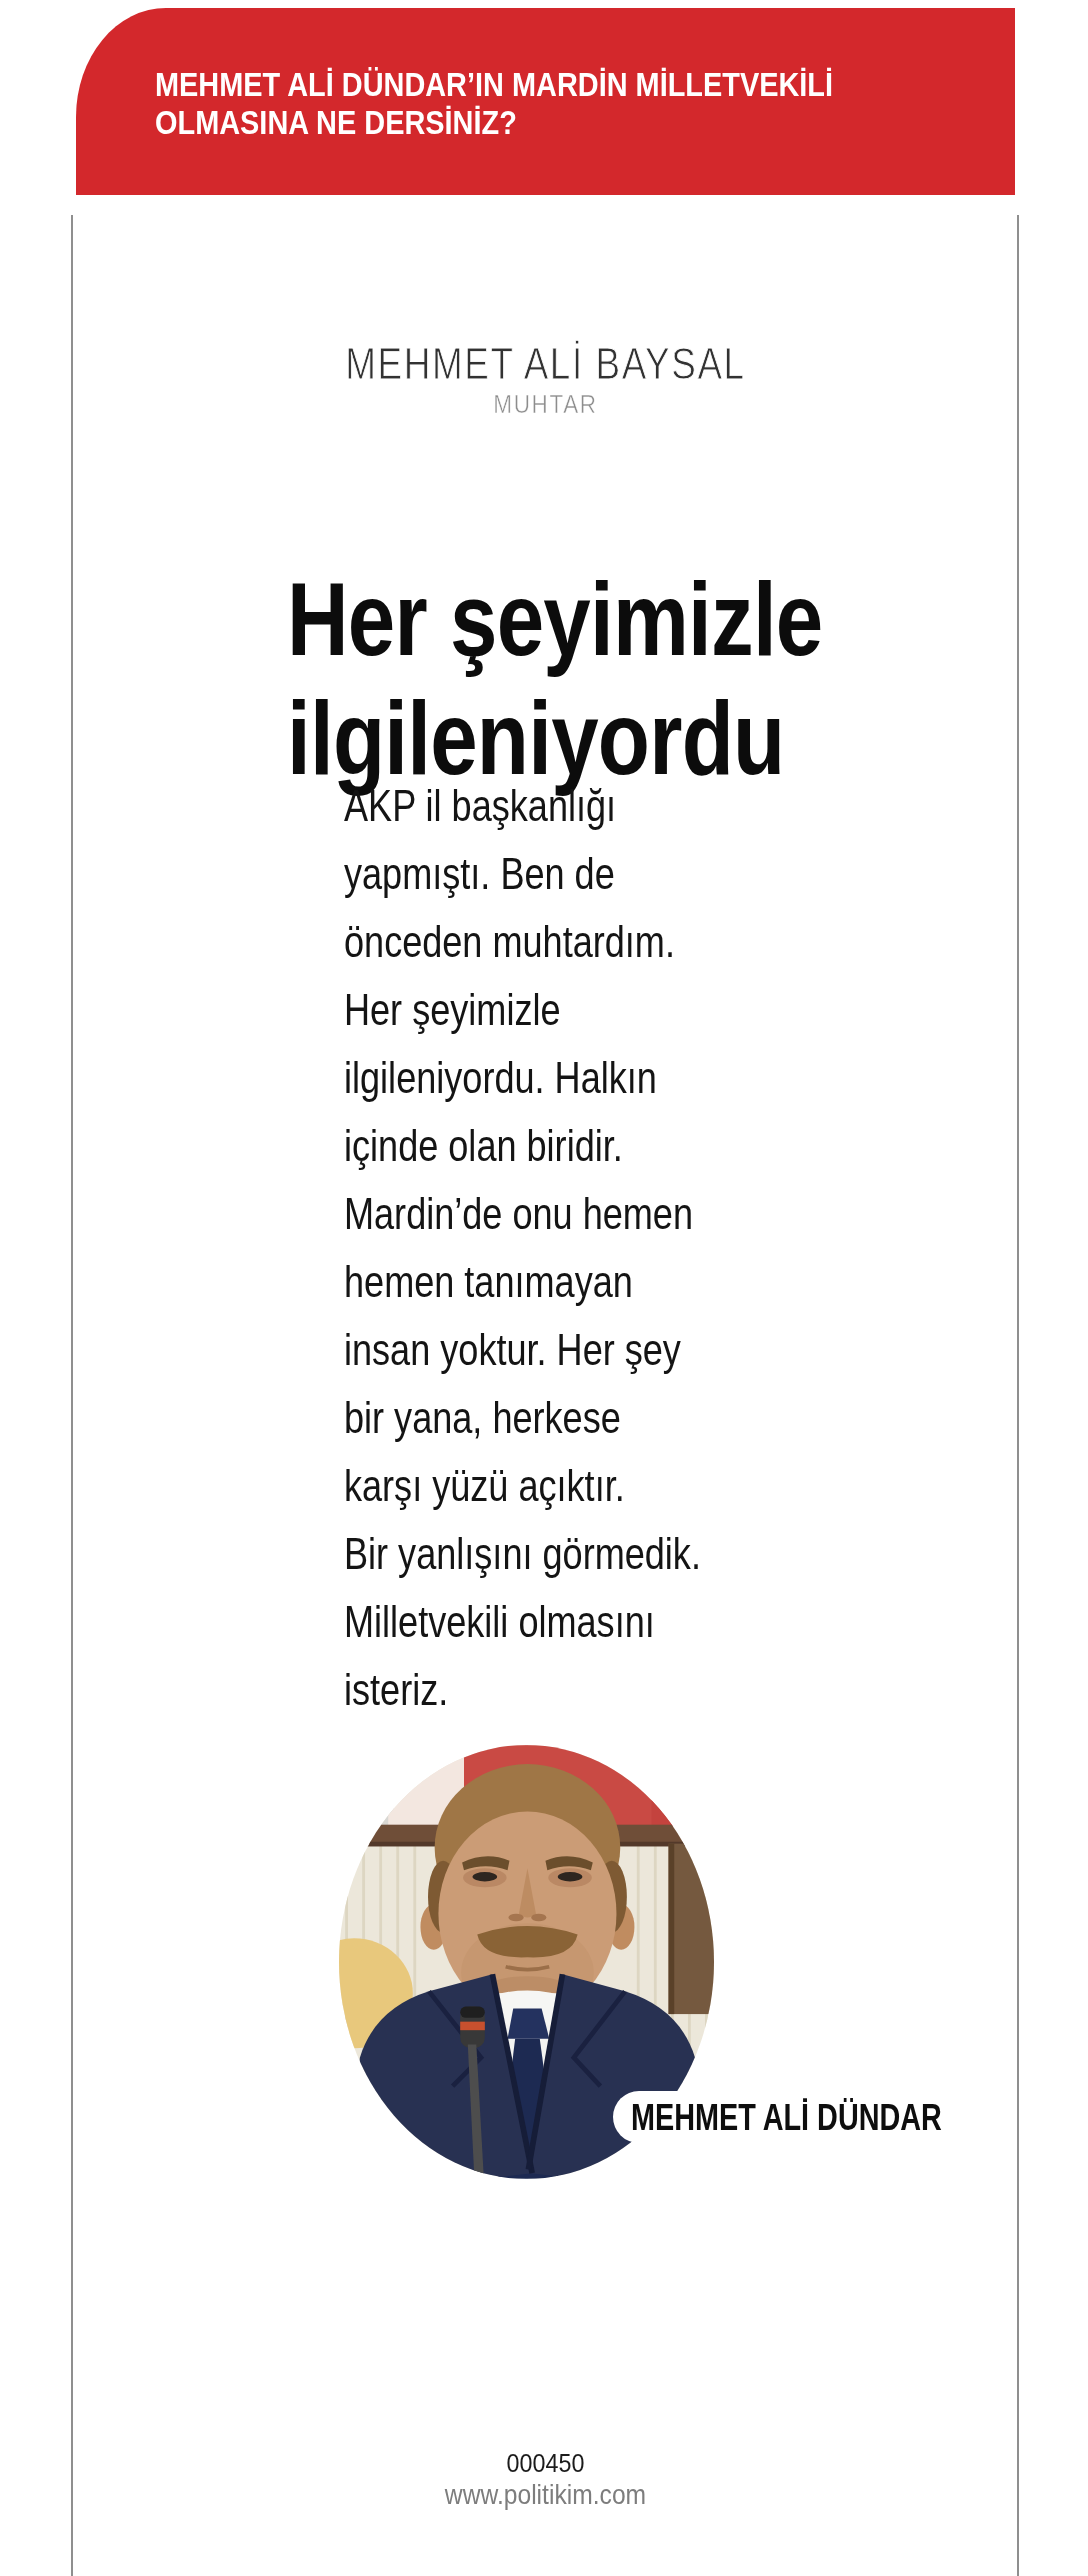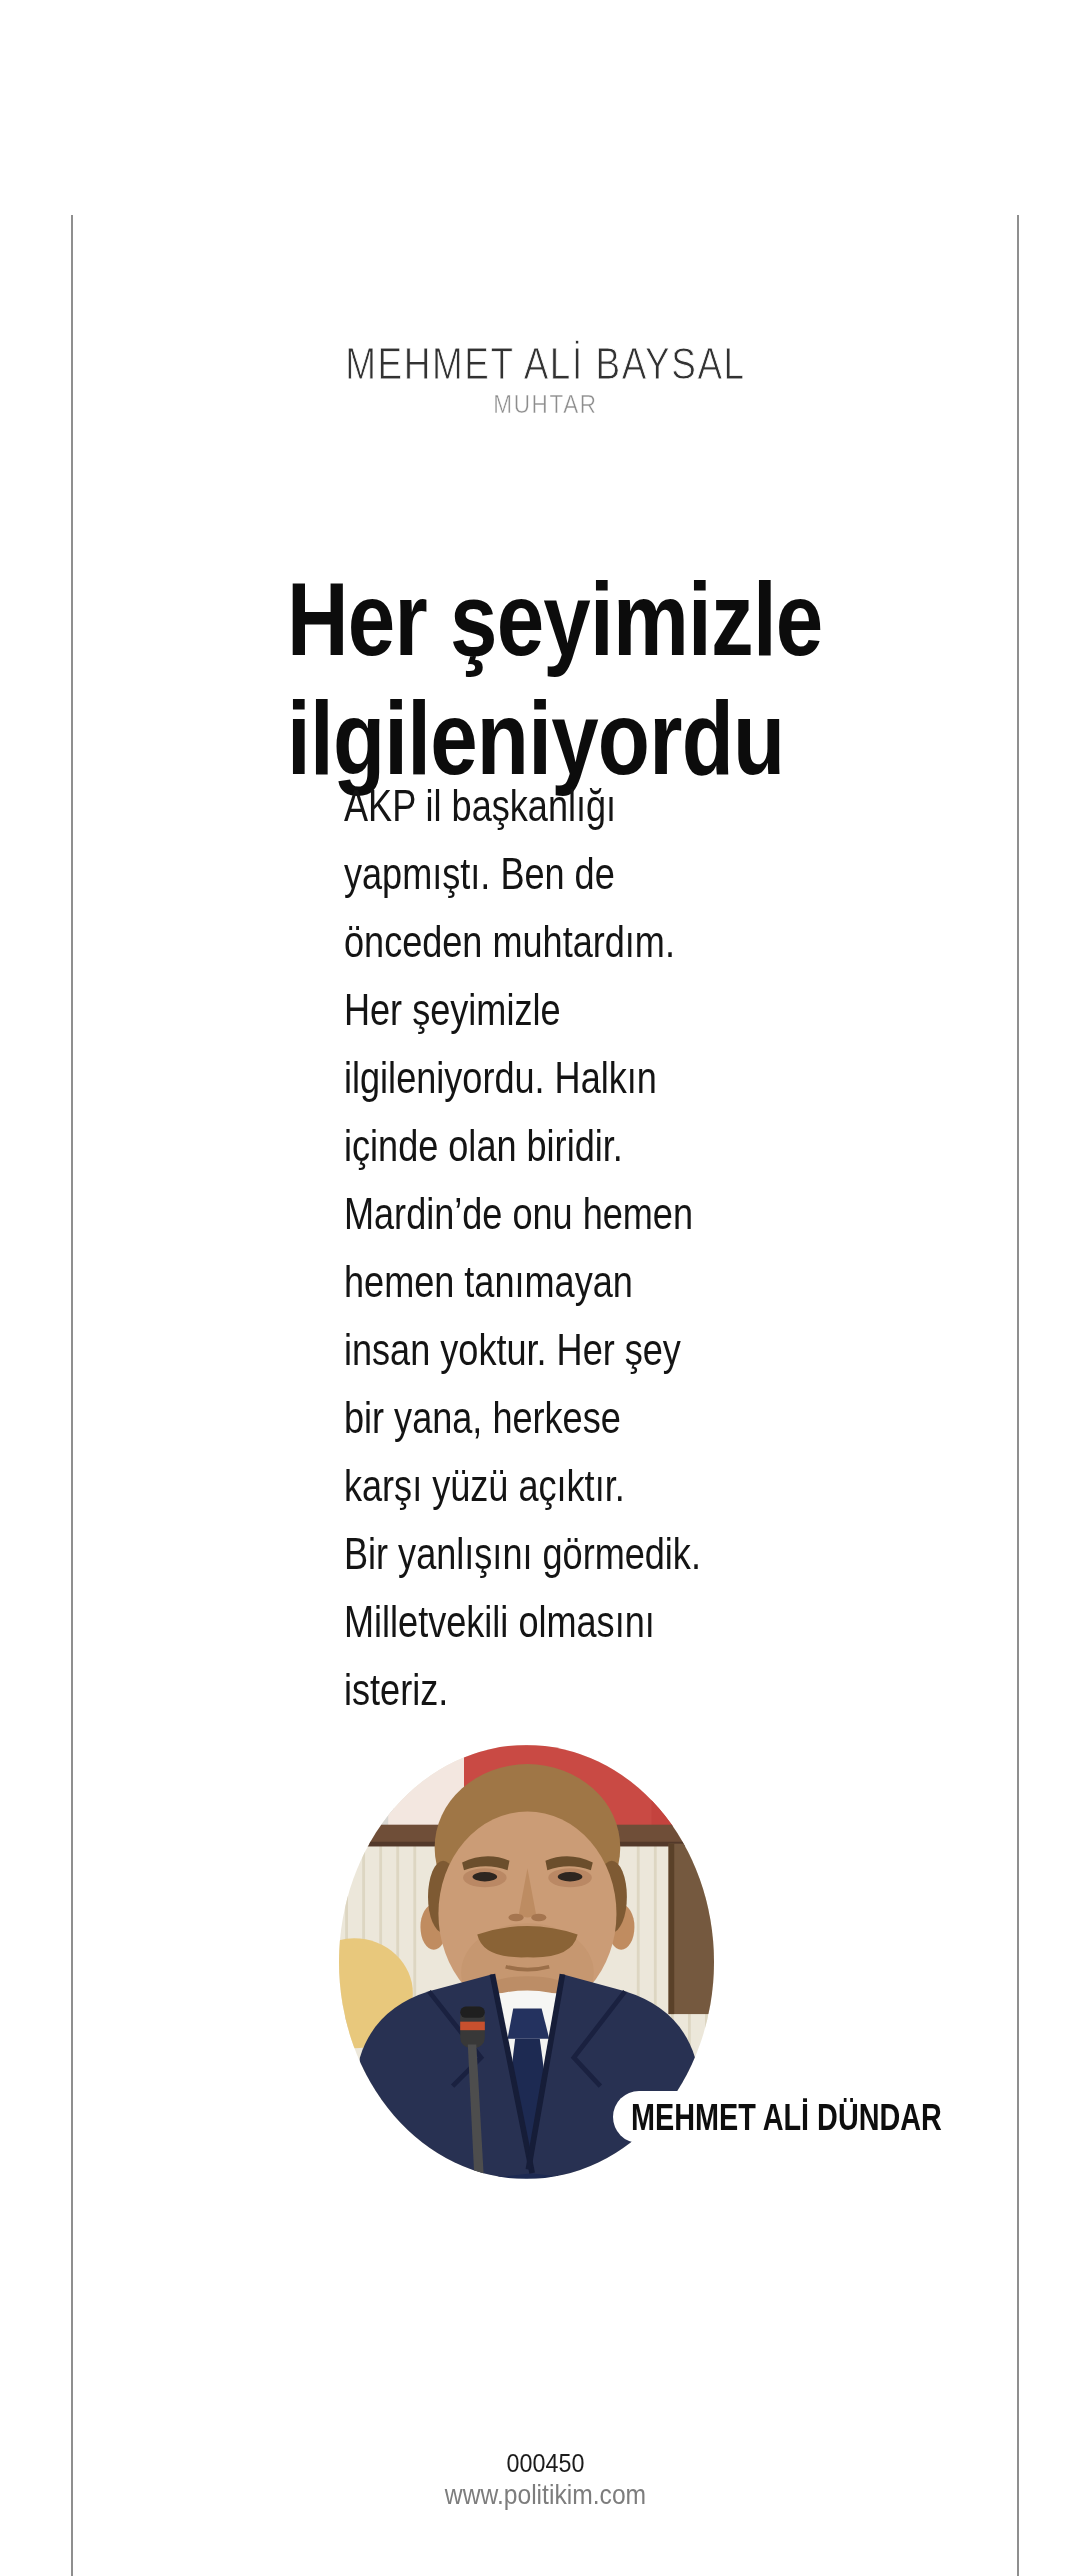--- a/index.html
+++ b/index.html
@@ -59,20 +59,26 @@
   }
   
   .footer-code{top:2448px;font-size:26.5px;line-height:30px;color:#1c1c1c;transform:scaleX(0.88);}
   .footer-site{top:2479px;font-size:28px;line-height:32px;color:#7d7d7d;transform:scaleX(0.88);}
 </style>
 </head>
 <body>
 
 <div class="page">
 
+  <div class="banner">
+    <div class="banner-text">
+      <div>MEHMET ALİ DÜNDAR’IN MARDİN MİLLETVEKİLİ</div>
+      <div>OLMASINA NE DERSİNİZ?</div>
+    </div>
+  </div>
 
   <div class="rule rule-left"></div>
   <div class="rule rule-right"></div>
 
   <div class="center-wrap iv-name">MEHMET ALİ BAYSAL</div>
   <div class="center-wrap iv-role">MUHTAR</div>
 
   <div class="headline">
     <div>Her şeyimizle</div>
     <div>ilgileniyordu</div>

